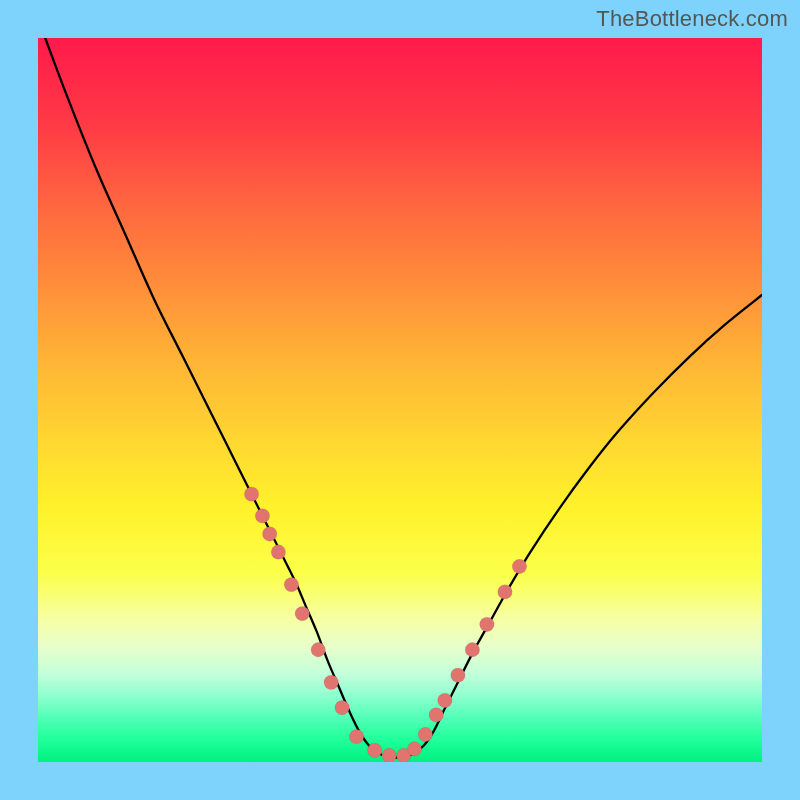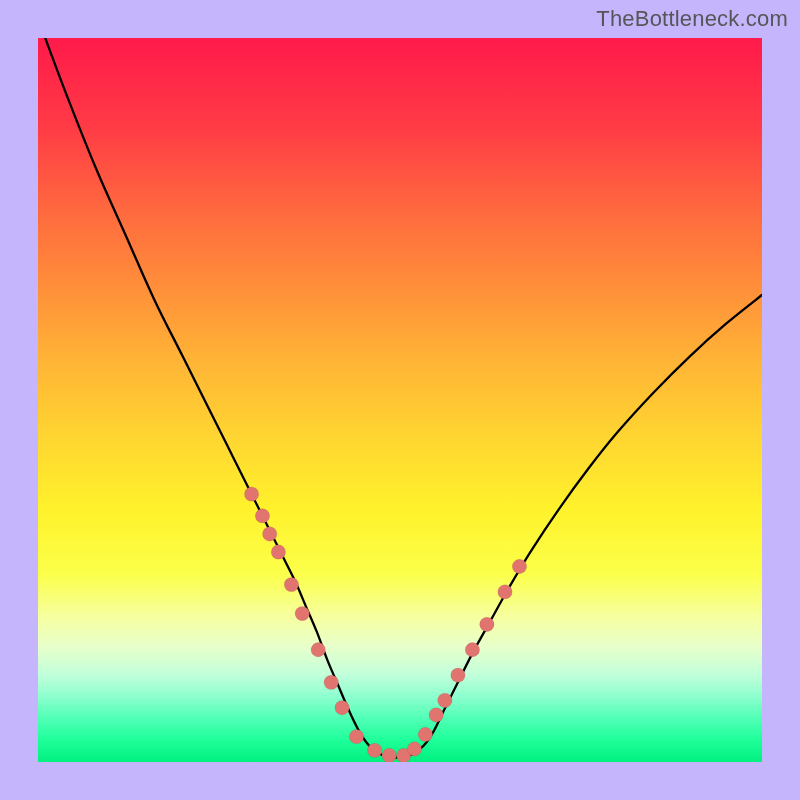--- a/index.html
+++ b/index.html
@@ -1,21 +1,21 @@
 <!DOCTYPE html>
 <html><head>
 <meta charset="utf-8">
 <style>
   * { margin: 0; padding: 0; box-sizing: border-box; }
   html, body { width: 800px; height: 800px; overflow: hidden; background: #000; }
   .frame {
     position: relative;
     width: 800px;
     height: 800px;
-    background: #c4b5fd;
+    background: #7dd3fc;
   }
   .watermark {
     position: absolute;
     top: 6px;
     right: 12px;
     font-family: Arial, Helvetica, sans-serif;
     font-size: 22px;
     font-weight: 500;
     color: #565656;
     letter-spacing: 0.2px;

